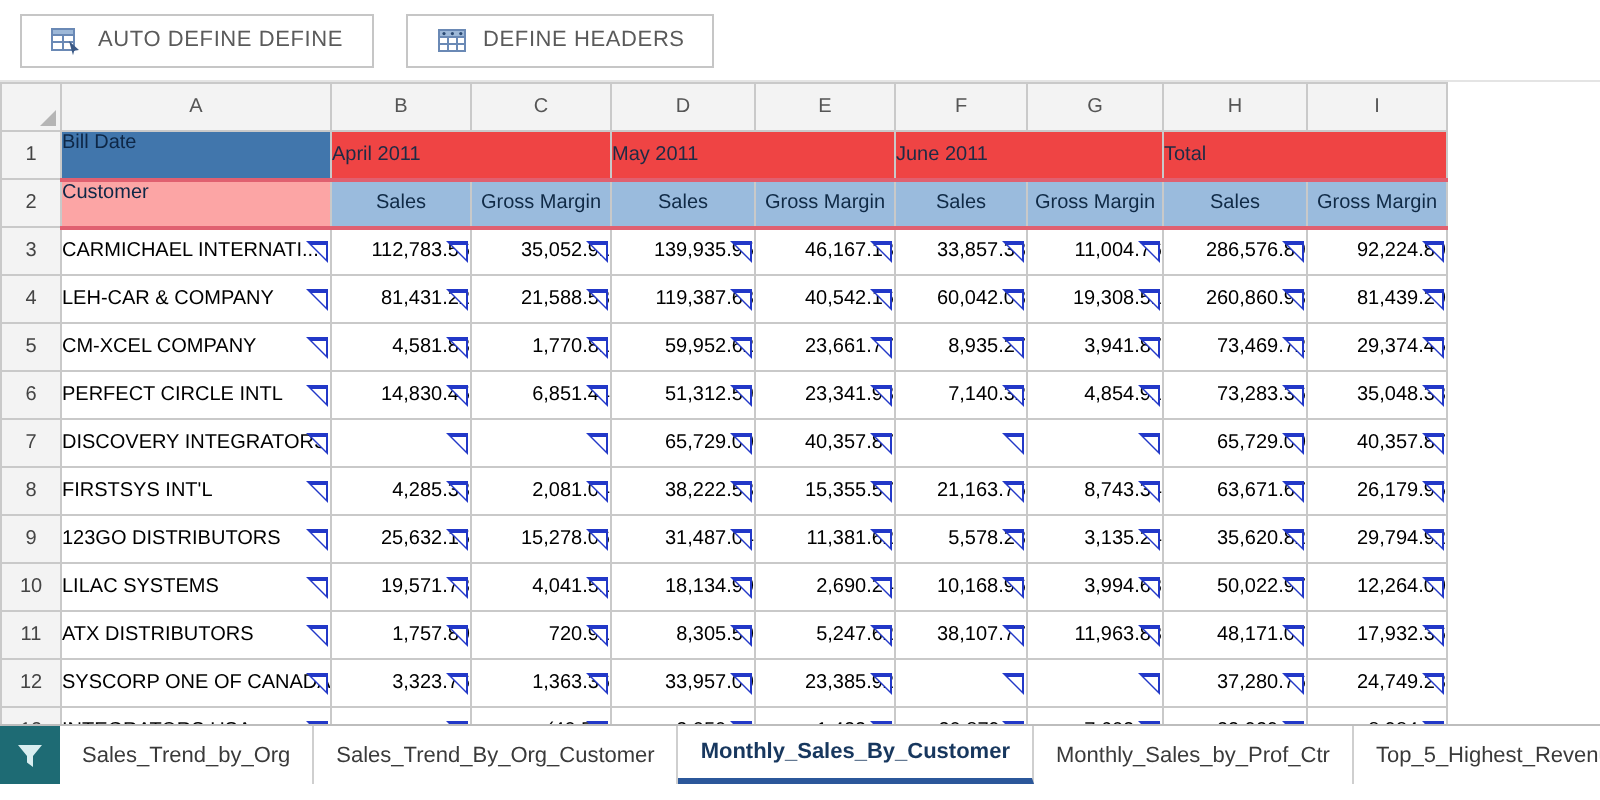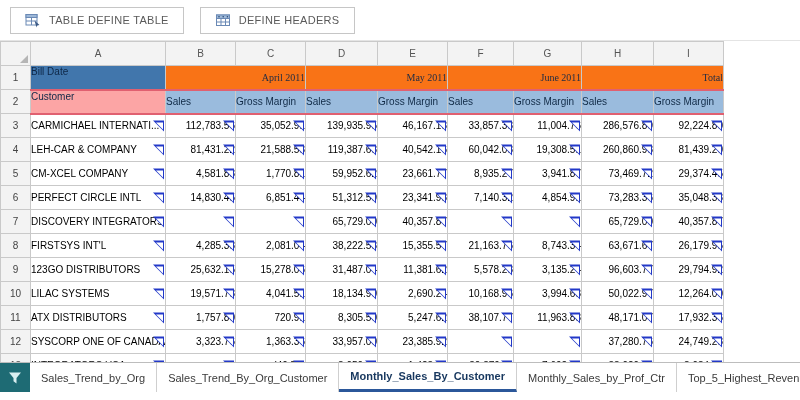--- a/index.html
+++ b/index.html
@@ -23,22 +23,22 @@
     font-size:10px; position:relative; overflow:hidden; white-space:nowrap;
     font-weight:400; }
   .colhdr { height:19px; background:#f3f3f3; color:#555; text-align:center;
     border-color:#cfcfcf; border-bottom-color:#aeaeae; }
   .rowhdr { background:#f3f3f3; color:#444; text-align:center; border-color:#cfcfcf;
     border-right-color:#aeaeae; }
   .a1 { background:#4176ac; color:#0e2746; padding:1px 3px; vertical-align:top;
     text-align:left; }
   .a2 { background:#fca5a5; color:#0e2746; padding:1px 3px; vertical-align:top;
     text-align:left; }
-  .grp { background:#f97316; color:#1d2b45; text-align:right; font-size:10.5px;font-family:Liberation Serif, serif; }
-  .sub { background:#9abbdd; color:#102a46; }
+  .grp { background:#ef4444; color:#1d2b45; text-align:left; font-size:10.5px; }
+  .sub { background:#9abbdd; color:#102a46; text-align:center; }
   .hdr-red { border-bottom:2px solid #e06070 !important; }
   .cell { background:#fff; color:#000; }
   .cust { text-align:left; font-size:9.5px; padding:0 14px 0 3px;margin-left:11px; }
   .num  { text-align:right; font-size:10px; padding:0 13px 0 1px; }
 
   
   .flag { position:absolute; right:1px; top:50%; transform:translateY(-50%);
     width:11px; height:11px; }
   .flag::before { content:''; position:absolute; right:0; top:0; width:0; height:0;
     border-top:11px solid #2238c8; border-left:11px solid transparent; }
@@ -68,21 +68,21 @@
     <button class="tb-btn">
       <span class="tb-icon">
         <svg width="16" height="16" viewBox="0 0 16 16">
           <rect x="1" y="2.5" width="11" height="10.5" fill="#fff" stroke="#6a89b5"></rect>
           <rect x="1" y="2.5" width="11" height="3" fill="#9db8d8" stroke="#6a89b5"></rect>
           <line x1="1" y1="9" x2="12" y2="9" stroke="#6a89b5"></line>
           <line x1="6.5" y1="5.5" x2="6.5" y2="13" stroke="#6a89b5"></line>
           <path d="M9.5 8.5 l5 4.5 -2.4 .4 -.6 2.2 z" fill="#3c5a86"></path>
         </svg>
       </span>
-      <span>TABLE DEFINE TABLE</span>
+      <span>AUTO DEFINE DEFINE</span>
     </button>
     <button class="tb-btn">
       <span class="tb-icon">
         <svg width="16" height="16" viewBox="0 0 16 16">
           <rect x="1.5" y="3" width="13" height="10.5" fill="#fff" stroke="#6a89b5"></rect>
           <rect x="1.5" y="3" width="13" height="3.5" fill="#9db8d8" stroke="#6a89b5"></rect>
           <line x1="6" y1="6.5" x2="6" y2="13.5" stroke="#6a89b5"></line>
           <line x1="10.5" y1="6.5" x2="10.5" y2="13.5" stroke="#6a89b5"></line>
           <line x1="1.5" y1="10" x2="14.5" y2="10" stroke="#6a89b5"></line>
           <circle cx="4" cy="4.8" r="0.8" fill="#2b4a74"></circle>
@@ -219,21 +219,21 @@
           </tr>
           <tr>
             <td class="rowhdr">9</td>
             <td class="cell cust"><span>123GO DISTRIBUTORS</span><span class="flag"></span></td>
             <td class="cell num"><span>25,632.15</span><span class="flag"></span></td>
             <td class="cell num"><span>15,278.06</span><span class="flag"></span></td>
             <td class="cell num"><span>31,487.04</span><span class="flag"></span></td>
             <td class="cell num"><span>11,381.62</span><span class="flag"></span></td>
             <td class="cell num"><span>5,578.28</span><span class="flag"></span></td>
             <td class="cell num"><span>3,135.24</span><span class="flag"></span></td>
-            <td class="cell num"><span>96,603.77</span><span class="flag"></span></td>
+            <td class="cell num"><span>35,620.82</span><span class="flag"></span></td>
             <td class="cell num"><span>29,794.92</span><span class="flag"></span></td>
           </tr>
           <tr>
             <td class="rowhdr">10</td>
             <td class="cell cust"><span>LILAC SYSTEMS</span><span class="flag"></span></td>
             <td class="cell num"><span>19,571.73</span><span class="flag"></span></td>
             <td class="cell num"><span>4,041.51</span><span class="flag"></span></td>
             <td class="cell num"><span>18,134.90</span><span class="flag"></span></td>
             <td class="cell num"><span>2,690.24</span><span class="flag"></span></td>
             <td class="cell num"><span>10,168.96</span><span class="flag"></span></td>

